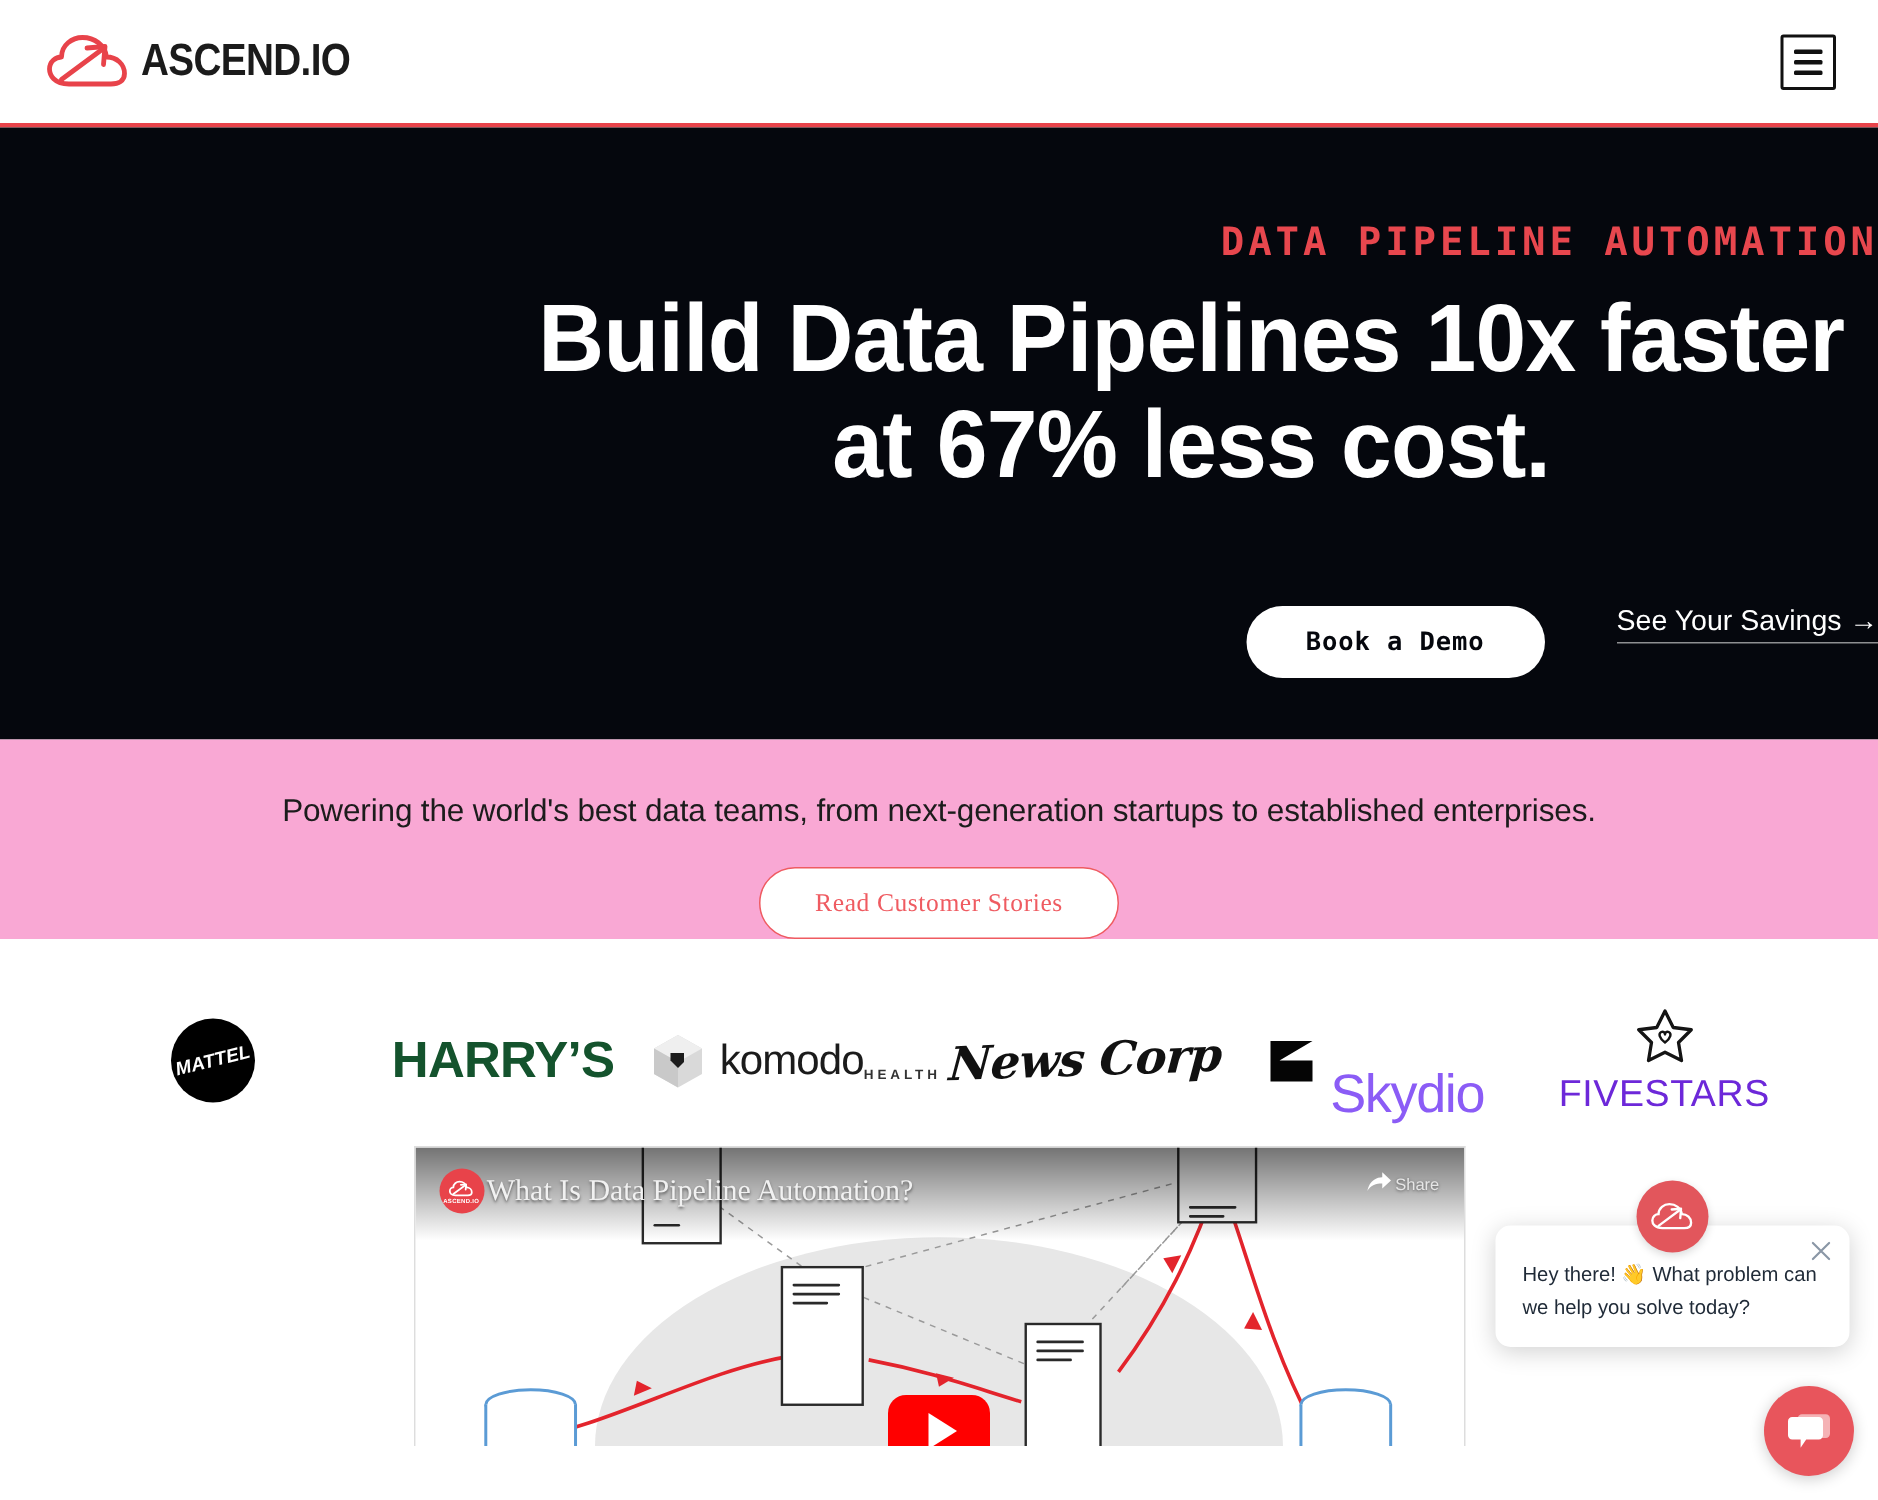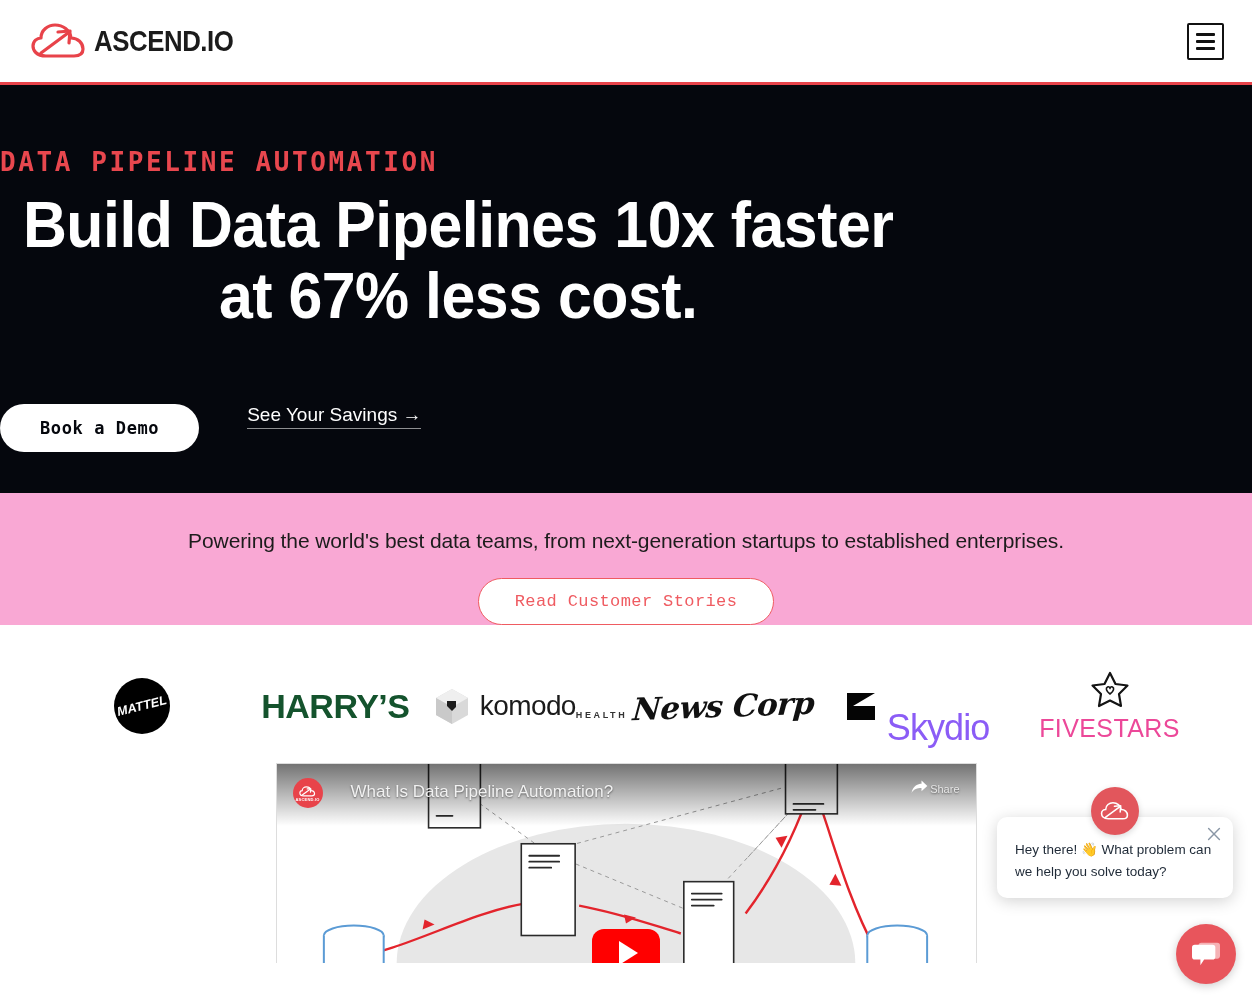--- a/index.html
+++ b/index.html
@@ -61,21 +61,21 @@
     background: #111;
     border-radius: 1px;
   }
 
   
   .hero {
     background: #05070d;
     height: 408px;
     display: flex;
     flex-direction: column;
-    align-items: flex-start;
+    align-items: flex-end;
     padding-top: 62px;
   }
   .eyebrow {
     font-family: "DejaVu Sans Mono", "Liberation Mono", monospace;
     font-size: 26px;
     font-weight: 700;
     color: #e8474e;
     letter-spacing: 2.6px;
     margin-bottom: 16px;
   }
@@ -132,21 +132,21 @@
     letter-spacing: -0.1px;
   }
   .proof-btn {
     display: inline-block;
     margin-top: 25px;
     border: 1.6px solid #ef5b61;
     color: #ef5b61;
     background: #fff;
     border-radius: 40px;
     padding: 13px 36px;
-    font-family: Liberation Mono, monospace;
+    font-family: Liberation Serif, serif;
     font-size: 17px;
     letter-spacing: 0.4px;
     cursor: pointer;
   }
 
   
   .logos {
     display: flex;
     align-items: center;
     justify-content: space-between;
@@ -213,21 +213,21 @@
   .skydio-txt {
     font-family: "Liberation Sans", sans-serif;
     font-size: 36px; font-weight: 500; color: #8b5cf6;
     letter-spacing: -0.9px;
     margin-top: 44px;
   }
   
   .fivestars { display: flex; flex-direction: column; align-items: center; gap: 4px; }
   .fivestars-txt {
     font-family: "Liberation Sans", sans-serif;
-    font-size: 25px; font-weight: 400; color: #ec4899;
+    font-size: 25px; font-weight: 400; color: #6d28d9;
     letter-spacing: 0.4px;
   }
 
   
   .video-wrap {
     width: 701px;
     margin: 18px auto 0 auto;
     height: 200px;
     position: relative;
     background: #fff;
@@ -248,23 +248,23 @@
     display: flex; align-items: center; justify-content: center;
     flex-direction: column;
   }
   .yt-avatar-label {
     font-size: 4px; color: #fff; font-weight: 700;
     font-family: "Liberation Sans Narrow","Liberation Sans",sans-serif;
     letter-spacing: 0.2px; margin-top: -1px;
   }
   .yt-title {
     color: #f1f1f1;
-    font-family: Liberation Sans, sans-serif;
-    font-size: 17px;
-    margin-left: 28px; margin-top: 4px;
+    font-family: Liberation Serif, serif;
+    font-size: 20px;
+    margin-left: 2px; margin-top: 4px;
     text-shadow: 0 1px 2px rgba(0,0,0,0.5);
     cursor: pointer;
   }
   .yt-share {
     margin-left: auto; display: flex; flex-direction: row;
     align-items: center; color: #e6e6e6; cursor: pointer;
   }
   .yt-share-label { font-size: 11px; margin-top: 2px; text-shadow: 0 1px 2px rgba(0,0,0,.5); }
   .yt-play {
     position: absolute; left: 50%; bottom: -14px;

